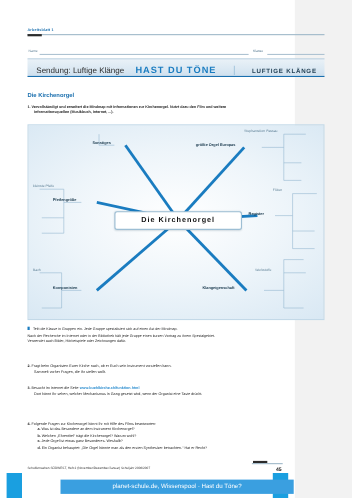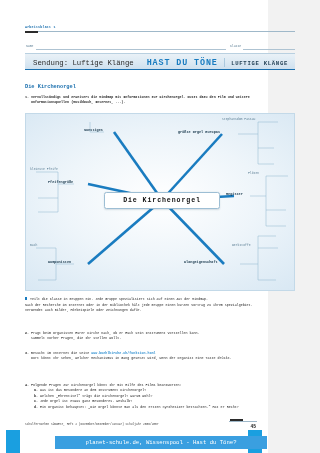--- a/index.html
+++ b/index.html
@@ -6,21 +6,20 @@
   html, body {
     width: 320px; height: 453px;
     background: #f2f2f2;
     font-family: "Liberation Sans", sans-serif;
     overflow: hidden;
   }
   #page {
     position: relative;
     width: 268px; height: 453px;
     background: #ffffff;
-    font-family: Liberation Mono, monospace;
   }
   
   .sheet-label {
     position: absolute; left: 25px; top: 25px;
     font-size: 3.4px; font-weight: bold; color: #1a6fae;
     letter-spacing: .15px;
   }
   .sheet-rule {
     position: absolute; left: 25px; top: 30.5px; width: 270px;
     height: .5px; background: #9fb8c9;
@@ -40,21 +39,21 @@
   
   .title-band {
     position: absolute; left: 25px; top: 53px; width: 270px; height: 17px;
     background: linear-gradient(to bottom, #e9f1f7 0%, #dce9f3 55%, #cfe0ee 100%);
     border-top: .5px solid #b9d0e0; border-bottom: 1.1px solid #1a6fae;
   }
   .show-title {
     position: absolute; left: 8px; top: 4.5px;
     font-size: 7.3px; color: #2d2d2d; font-weight: 400;
   }
-  .brand { position: absolute; right: 7px; top: 4px; display: flex; align-items: baseline; gap: 4px; }
+  .brand { position: absolute; right: 7px; top: 4px; display: flex; align-items: baseline; gap: 15px; }
   .brand-a { font-size: 8.4px; font-weight: bold; color: #1a7cc0; letter-spacing: .9px; }
   .brand-sep { font-size: 9px; color: #9bbfd8; font-weight: 300; }
   .brand-b { font-size: 5.6px; font-weight: bold; color: #1f3d52; letter-spacing: .7px; }
   
   .sec-head {
     position: absolute; left: 25px; top: 84px;
     font-size: 5.3px; font-weight: bold; color: #1a6fae;
   }
   
   .task { position: absolute; font-size: 3.35px; color: #1d1d1d; line-height: 1.62; }

